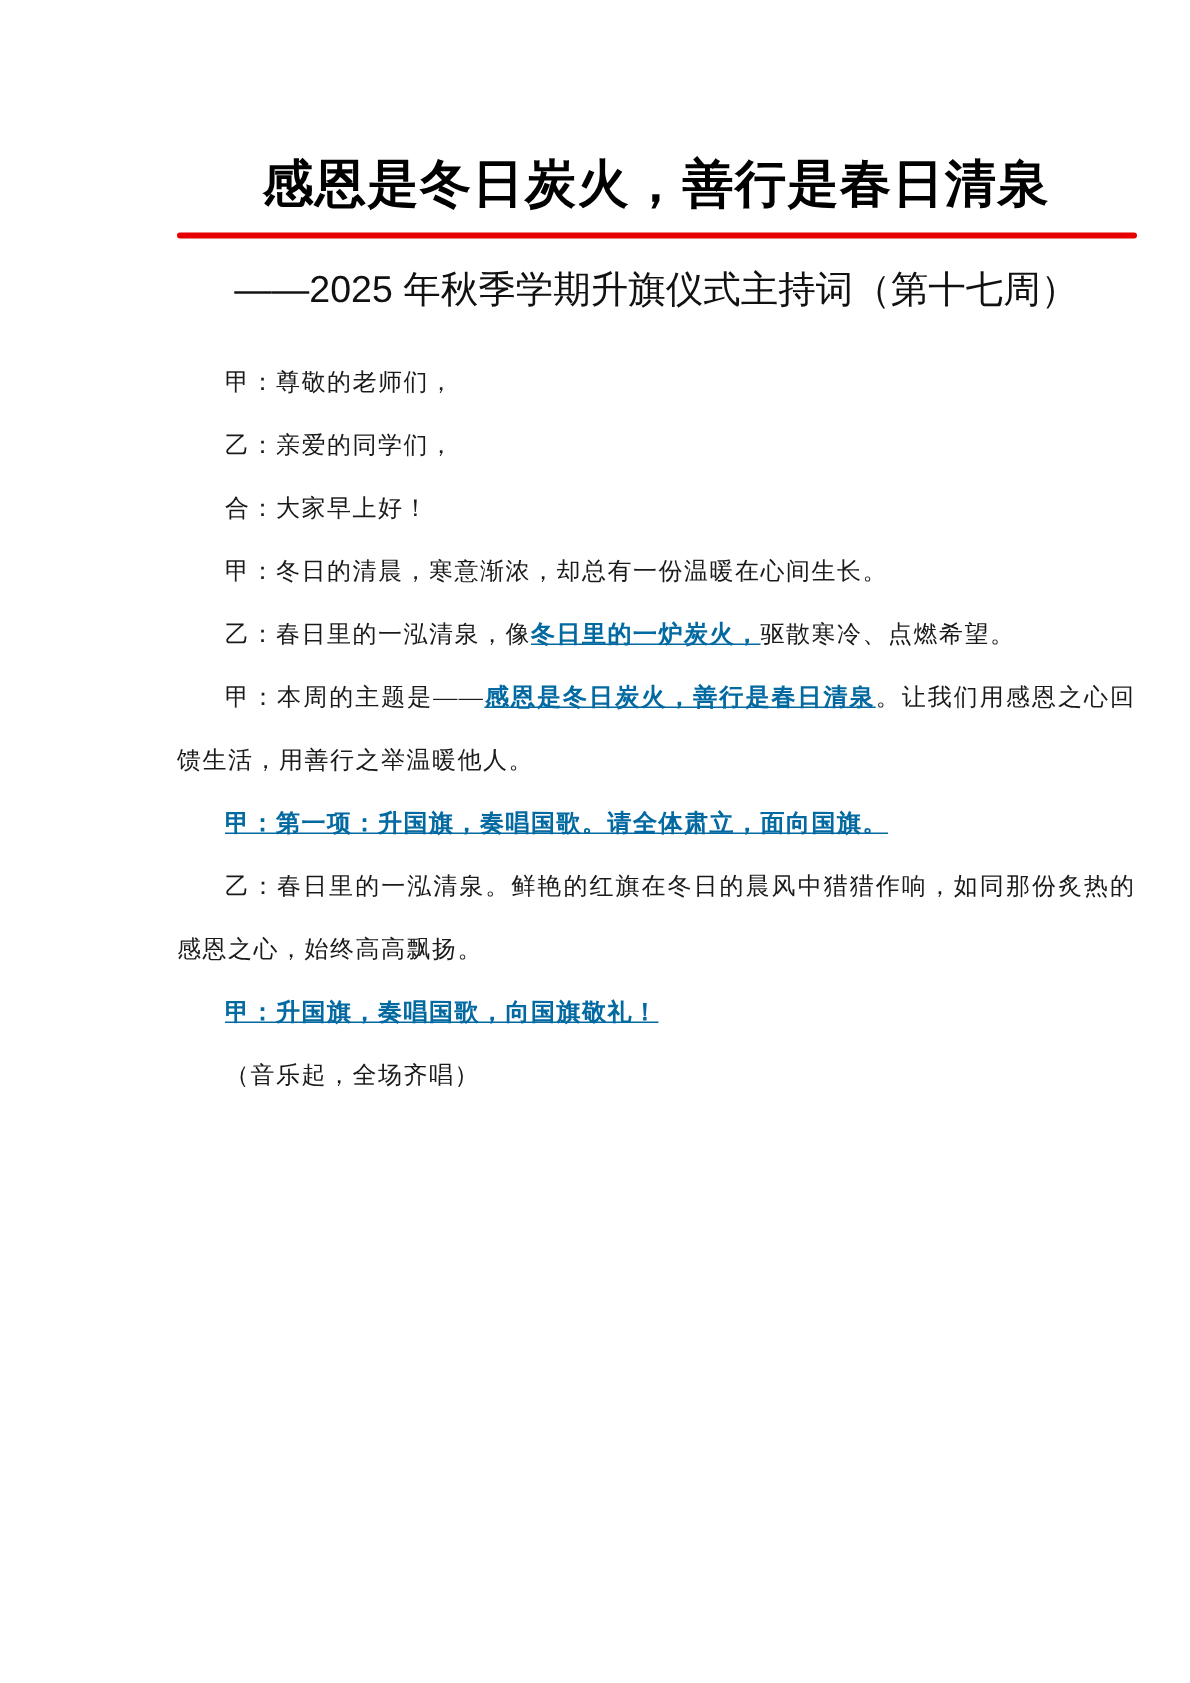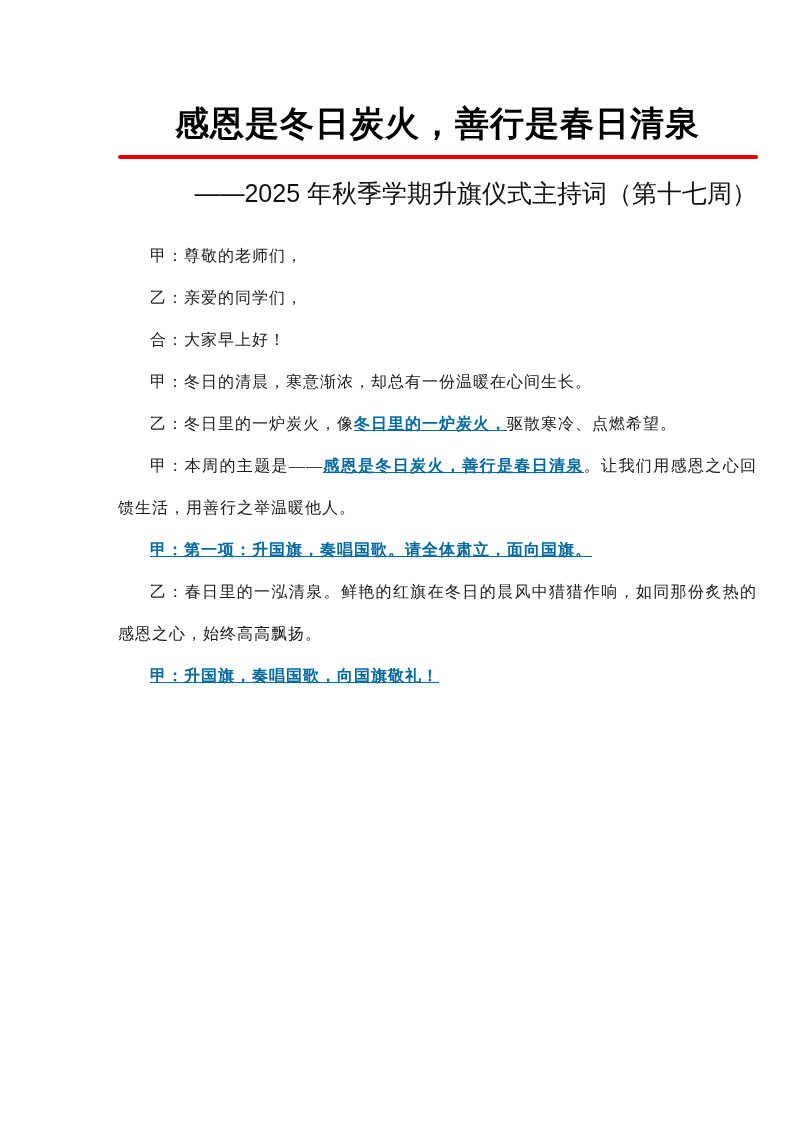--- a/index.html
+++ b/index.html
@@ -34,21 +34,21 @@
   .title-divider {
     margin-top: 9px;
     margin-left: 118px;
     width: 640px;
     height: 4px;
     background: #e60000;
     border-radius: 2px;
   }
   .doc-subtitle {
     margin-top: 16px;
-    text-align: right;
+    text-align: center;
     font-family: "Liberation Sans", sans-serif;
     font-weight: 500;
     font-size: 25px;
     line-height: 36px;
     color: #111111;
     white-space: nowrap;
   }
   .doc-body {
     margin-top: 24px;
     font-size: 16px;
@@ -79,19 +79,20 @@
 
   <div class="content">
     <div class="doc-subtitle">——2025 年秋季学期升旗仪式主持词（第十七周）</div>
   </div>
 
   <div class="content doc-body">
       <p><span>甲：尊敬的老师们，</span></p>
       <p><span>乙：亲爱的同学们，</span></p>
       <p><span>合：大家早上好！</span></p>
       <p><span>甲：冬日的清晨，寒意渐浓，却总有一份温暖在心间生长。</span></p>
-      <p><span>乙：冬日里的一炉炭火，像</span><span class="bold">冬日里的一炉炭火，</span><span>驱散寒冷、点燃希望。</span></p>
+      <p><span>乙：春日里的一泓清泉，像</span><span class="bold">冬日里的一炉炭火，</span><span>驱散寒冷、点燃希望。</span></p>
       <p><span>甲：本周的主题是——</span><span class="bold">感恩是冬日炭火，善行是春日清泉</span><span>。让我们用感恩之心回馈生活，用善行之举温暖他人。</span></p>
       <p><span class="bold">甲：第一项：升国旗，奏唱国歌。请全体肃立，面向国旗。</span></p>
       <p><span>乙：春日里的一泓清泉。鲜艳的红旗在冬日的晨风中猎猎作响，如同那份炙热的感恩之心，始终高高飘扬。</span></p>
       <p><span class="bold">甲：升国旗，奏唱国歌，向国旗敬礼！</span></p>
+      <p><span>（音乐起，全场齐唱）</span></p>
     </div>
 </div>
 
 </body></html>

